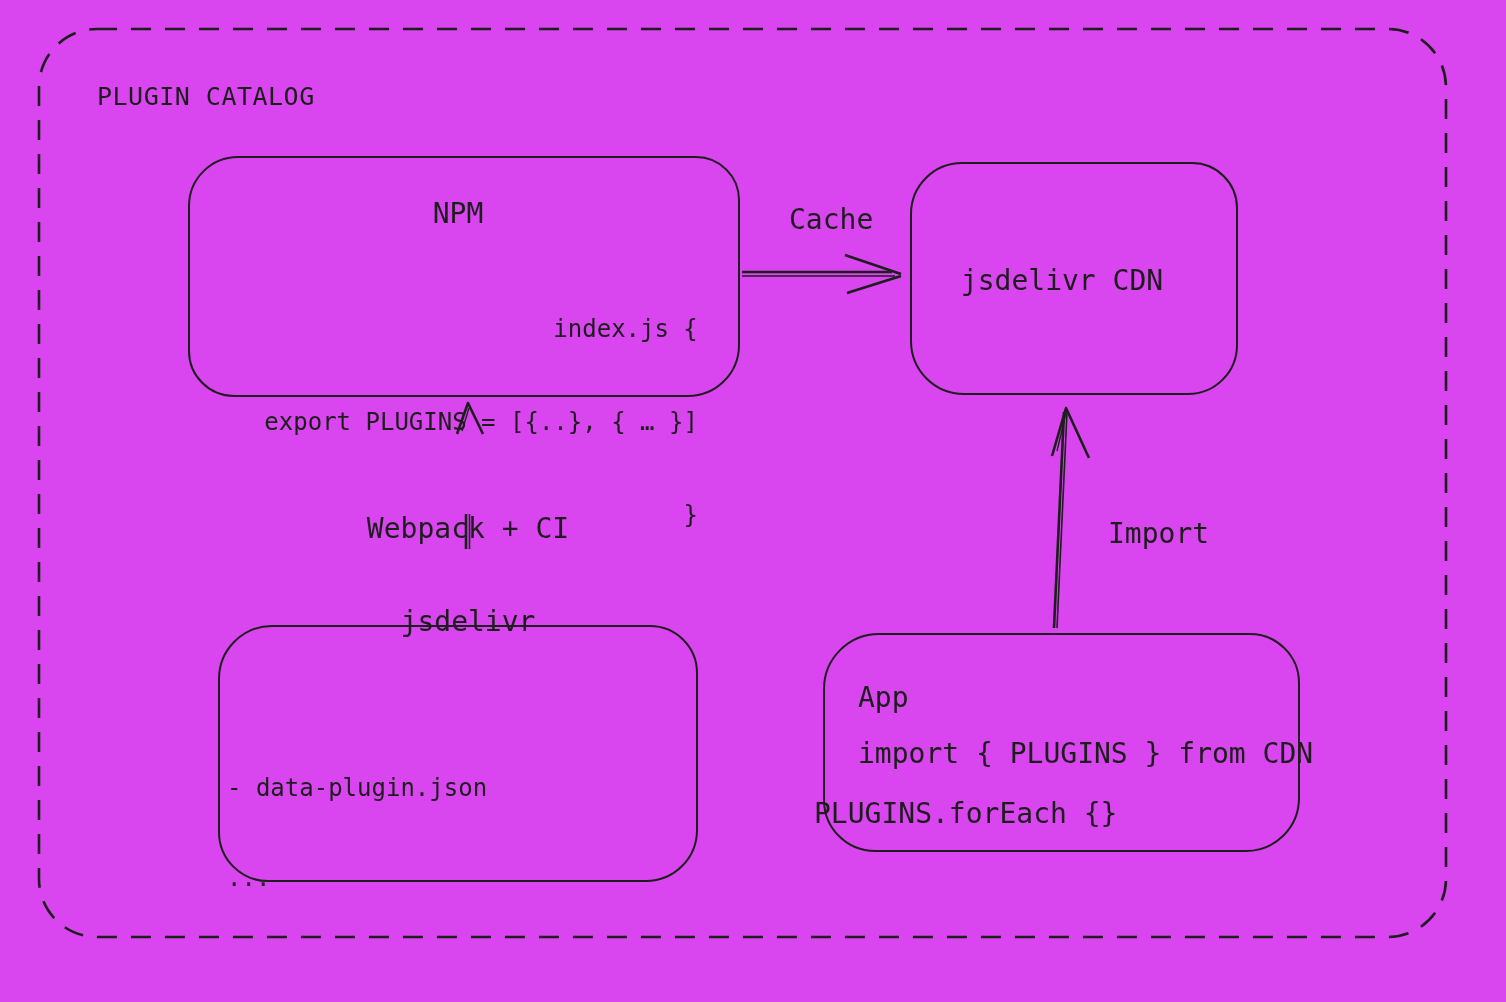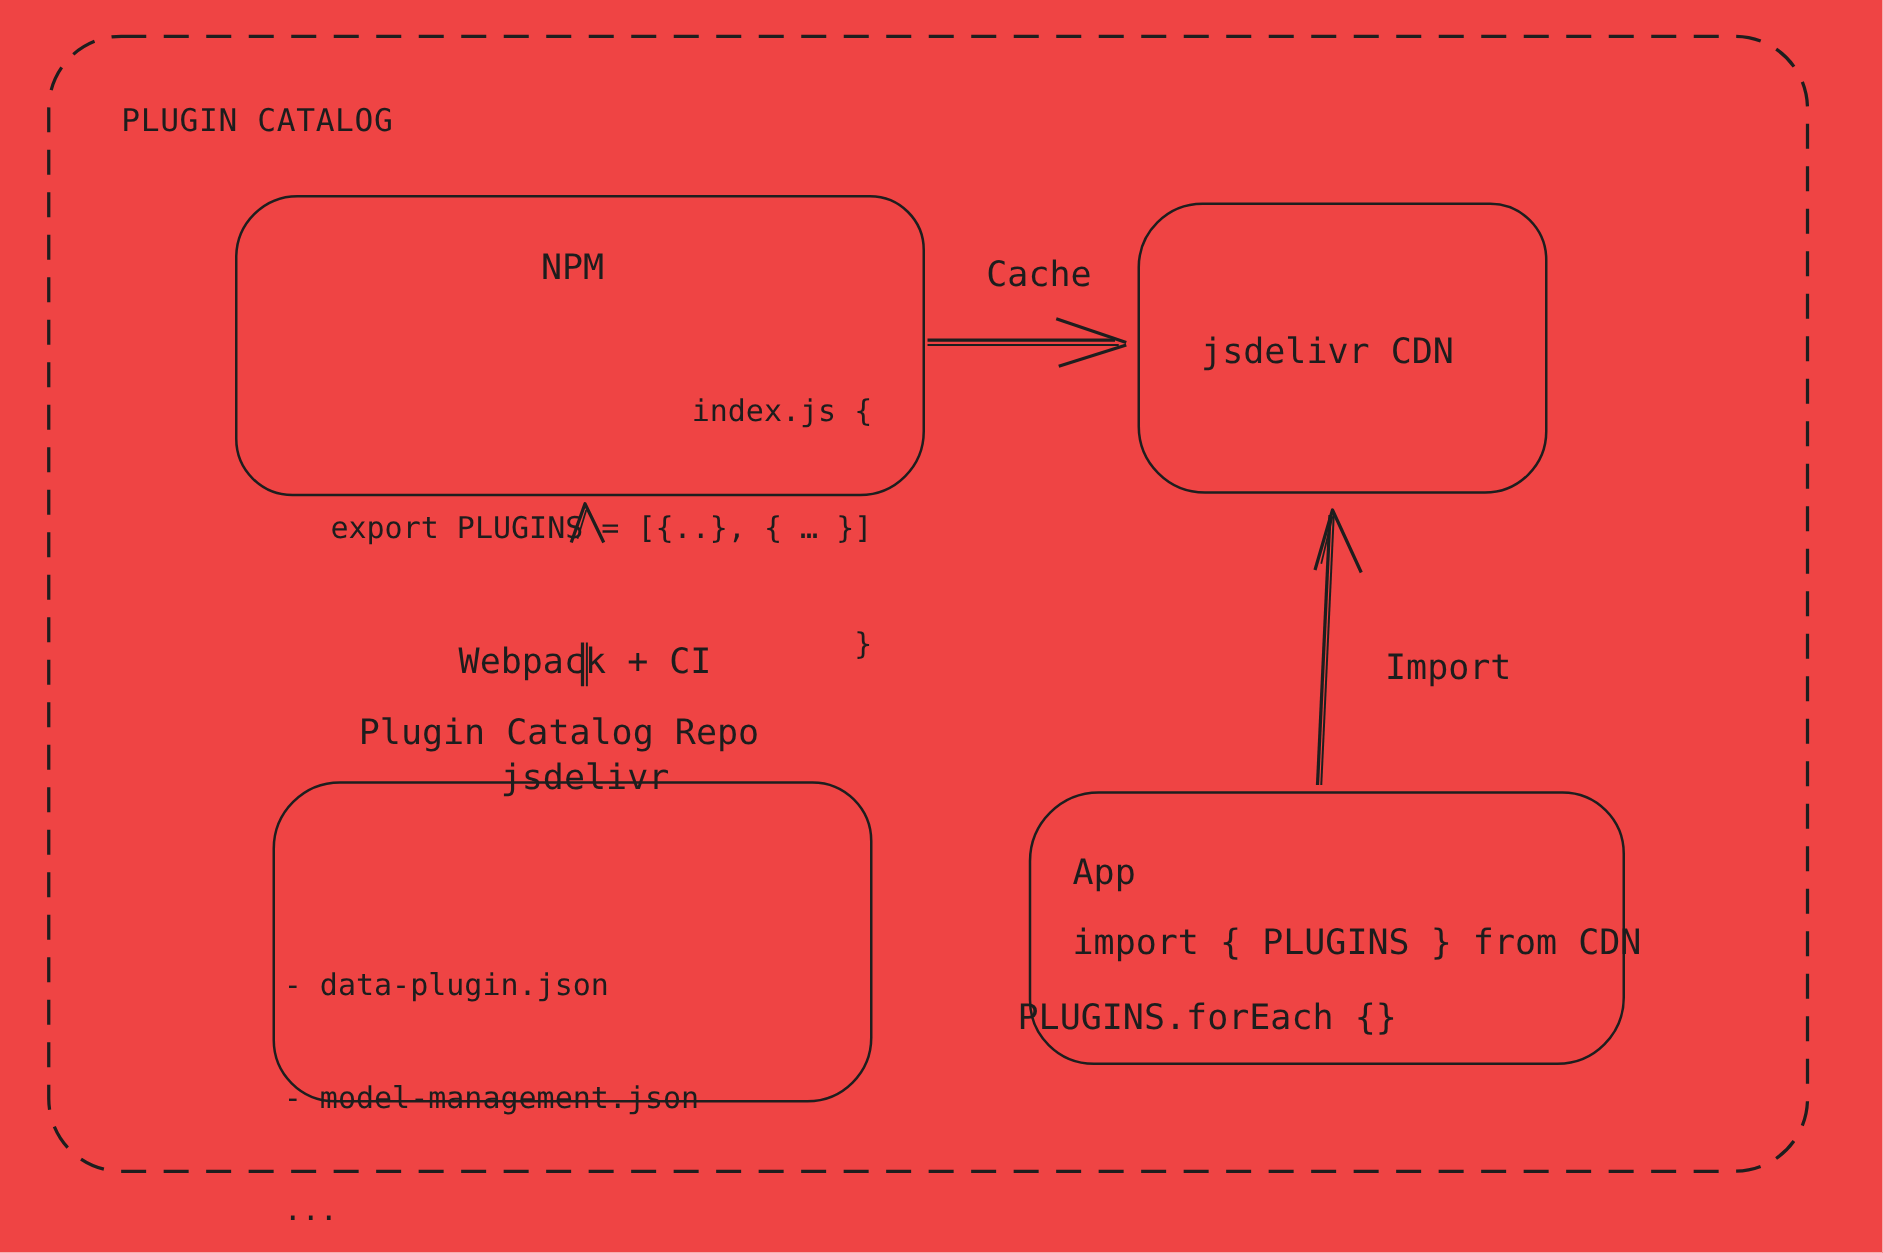--- a/index.html
+++ b/index.html
@@ -1,19 +1,19 @@
 <!DOCTYPE html>
 <html><head>
 <meta charset="utf-8">
 <style>
   html,body{margin:0;padding:0;background:#ffffff;}
   .canvas{
     position:relative;
     width:1506px;height:1002px;
-    background:#ef4444;
+    background:#d946ef;
     font-family:"DejaVu Sans Mono","Liberation Mono",monospace;
     color:#1d1d1d;
     overflow:hidden;
   }
   .strokes{position:absolute;left:0;top:0;width:1506px;height:1002px;}
   .txt{position:absolute;font-size:28px;line-height:30px;white-space:pre;}
   .code{position:absolute;font-size:24px;white-space:pre;}
   .code .line{white-space:pre;}
   .box{position:absolute;box-sizing:border-box;border:2.5px solid #1e1e1e;background:transparent;}
 
@@ -87,25 +87,23 @@
   <div class="txt cache-label">Cache</div>
 
   <div class="box cdn-box"></div>
   <div class="txt cdn-label">jsdelivr CDN</div>
 
   <div class="txt build-label">
     <div>Webpack + CI</div>
     <div>jsdelivr</div>
   </div>
 
-  <div class="txt repo-label">Plugin Catalog Repo</div>
   <div class="box repo-box"></div>
   <div class="code repo-files">
     <div class="line">- data-plugin.json</div>
-    <div class="line">- model-management.json</div>
     <div class="line">...</div>
   </div>
 
   <div class="box app-box"></div>
   <div class="txt app-title">App</div>
   <div class="txt app-line1">import { PLUGINS } from CDN</div>
   <div class="txt app-line2">PLUGINS.forEach {}</div>
 
   <div class="txt import-label">Import</div>
 

